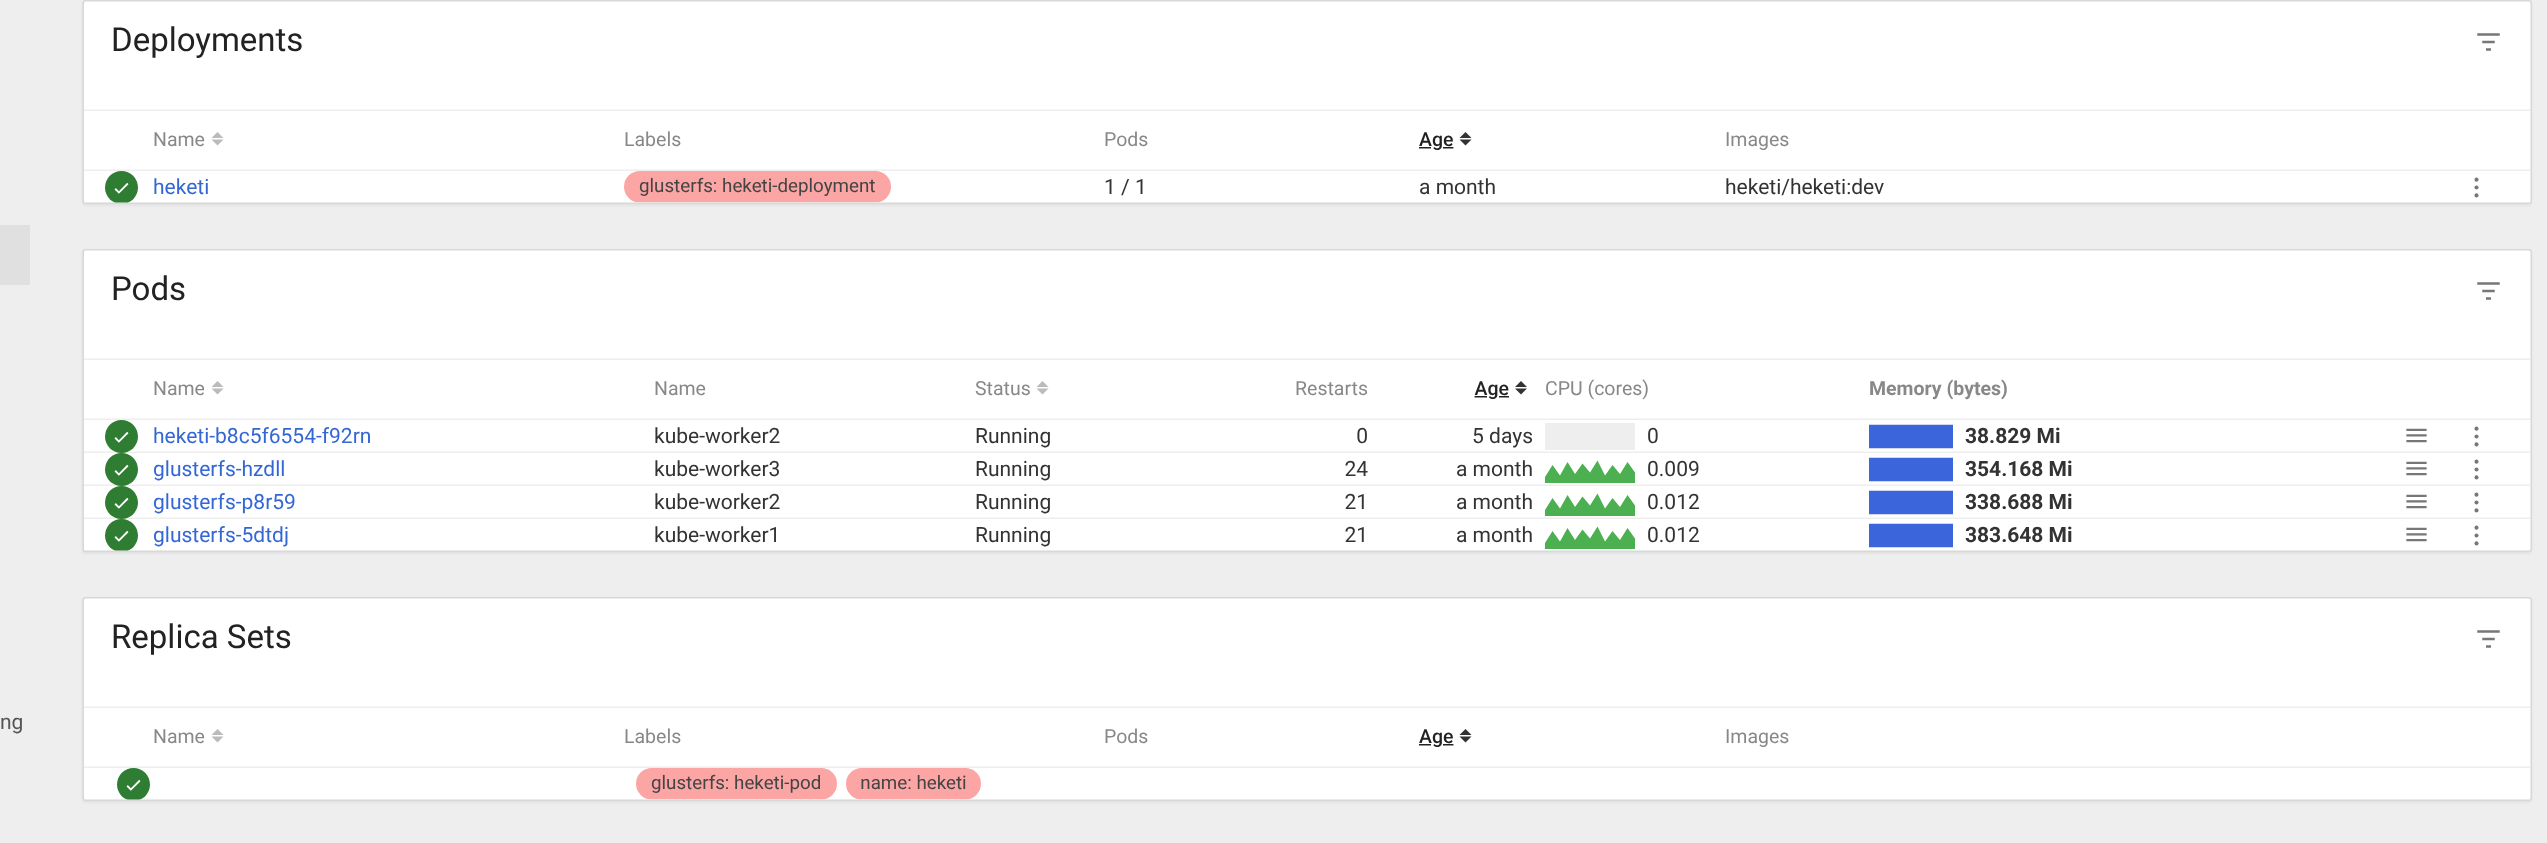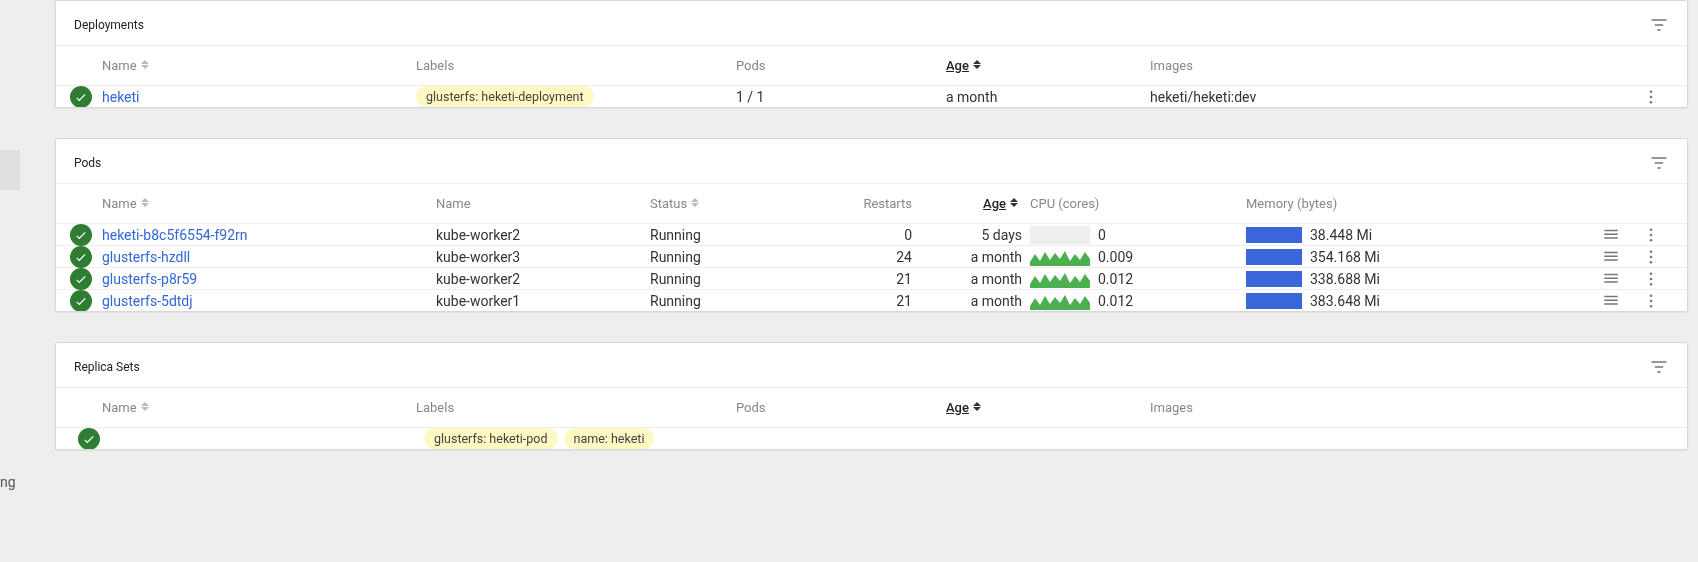--- a/index.html
+++ b/index.html
@@ -2,61 +2,61 @@
 <html><head>
 <meta charset="utf-8">
 <style>
 * { box-sizing: border-box; margin: 0; padding: 0; }
 body { font-family: Roboto, "Helvetica Neue", Arial, sans-serif; background: #eeeeee; font-size: 14px; color: #333; }
 .sidebar-hint { position: absolute; left: 0; top: 150px; width: 20px; height: 40px; background: #e0e0e0; }
 .ng-text { position: absolute; left: 0; top: 474px; font-size: 14px; color: #555; }
 .content { margin-left: 55px; margin-right: 10px; padding-top: 0; }
 .card { background: #fff; border: 1px solid #d8d8d8; border-radius: 2px; margin-bottom: 30px; box-shadow: 0 1px 2px rgba(0,0,0,0.05); overflow: hidden; }
 .card-header { display: flex; align-items: center; justify-content: space-between; padding: 14px 18px 10px 18px; }
-.card-title { font-size: 12px; font-weight: 400; color: #222; }
+.card-title { font-size: 22px; font-weight: 400; color: #222; }
 .filter-icon { width: 20px; height: 20px; color: #777; cursor: pointer; }
 .th-row, .td-row { display: flex; align-items: center; border-top: 1px solid #eee; padding: 0 12px; }
-.th-row { height: 40px; color: #888; font-size: 13px; }
+.th-row { height: 40px; color: #888; font-size: 13px; margin-top: 23px; }
 .td-row { height: 22px; }
 .col { display: flex; align-items: center; padding-right: 8px; overflow: hidden; white-space: nowrap; }
 .col.icon { width: 34px; flex: none; justify-content: center; }
 .col.actions { width: 40px; flex: none; justify-content: center; cursor: pointer; color: #777; }
 .col.logs { width: 40px; flex: none; justify-content: center; cursor: pointer; color: #777; }
 .sort-icon { width: 12px; height: 12px; margin-left: 4px; display: inline-flex; flex-direction: column; }
 .sort-icon .tri { width: 0; height: 0; border-left: 4px solid transparent; border-right: 4px solid transparent; }
 .sort-icon .up { border-bottom: 4px solid #bbb; margin-bottom: 1px; }
 .sort-icon .down { border-top: 4px solid #bbb; }
 .sort-icon.active .up { border-bottom-color: #333; }
 .sort-icon.active .down { border-top-color: #333; }
 .th-label { display: inline-flex; align-items: center; cursor: pointer; }
 .th-label.active { color: #222; font-weight: 500; text-decoration: underline; }
 .status-check { width: 22px; height: 22px; border-radius: 50%; background: #2e7d32; display: flex; align-items: center; justify-content: center; }
 .status-check svg { width: 14px; height: 14px; fill: #fff; }
 .link { color: #3367d6; cursor: pointer; }
-.chip { display: inline-block; background: #fef9c3; border-radius: 12px; padding: 3px 10px; font-size: 12.5px; color: #444; margin-right: 6px; }
+.chip { display: inline-block; background: #fca5a5; border-radius: 12px; padding: 3px 10px; font-size: 12.5px; color: #444; margin-right: 6px; }
 .spark { width: 60px; height: 18px; display: inline-block; vertical-align: middle; }
 .spark.flat { background: #eeeeee; }
 .metric-text { margin-left: 8px; }
 .membar { width: 56px; height: 16px; background: #3b66db; display: inline-block; vertical-align: middle; }
 .kebab svg, .logs svg, .filter-icon svg { display: block; }
 
 
 .dep .col.name { flex: 0 0 314px; }
 .dep .col.labels { flex: 0 0 320px; }
 .dep .col.pods { flex: 0 0 210px; }
 .dep .col.age { flex: 0 0 204px; }
 .dep .col.images { flex: 1 1 auto; }
 
 .pods .col.name { flex: 0 0 334px; }
 .pods .col.node { flex: 0 0 214px; }
 .pods .col.status { flex: 0 0 170px; }
 .pods .col.restarts { flex: 0 0 100px; text-align: right; justify-content: flex-end; }
 .pods .col.age { flex: 0 0 110px; justify-content: flex-end; }
 .pods .col.cpu { flex: 0 0 216px; }
-.pods .col.mem { flex: 1 1 auto; }
+.pods .col.mem { flex: 1 1 auto; font-weight: bold; }
 
 .rs .col.name { flex: 0 0 314px; }
 .rs .col.labels { flex: 0 0 320px; }
 .rs .col.pods { flex: 0 0 210px; }
 .rs .col.age { flex: 0 0 204px; }
 .rs .col.images { flex: 1 1 auto; }
 </style>
 </head>
 <body>
 
@@ -229,21 +229,21 @@
           </div>
           <div class="col age">
             <span>5 days</span>
           </div>
           <div class="col cpu">
             <span class="spark flat"></span>
             <span class="metric-text">0</span>
           </div>
           <div class="col mem">
             <span class="membar"></span>
-            <span class="metric-text">38.448 Mi</span>
+            <span class="metric-text">38.829 Mi</span>
           </div>
           <div class="col logs">
             <svg viewBox="0 0 24 24" width="18" height="18">
               <path fill="currentColor" d="M3 5h18v2H3zm0 5h18v2H3zm0 5h18v2H3z"></path>
             </svg>
           </div>
           <div class="col actions kebab">
             <svg viewBox="0 0 24 24" width="18" height="18">
               <circle cx="12" cy="5" r="1.8" fill="currentColor"></circle>
               <circle cx="12" cy="12" r="1.8" fill="currentColor"></circle>

